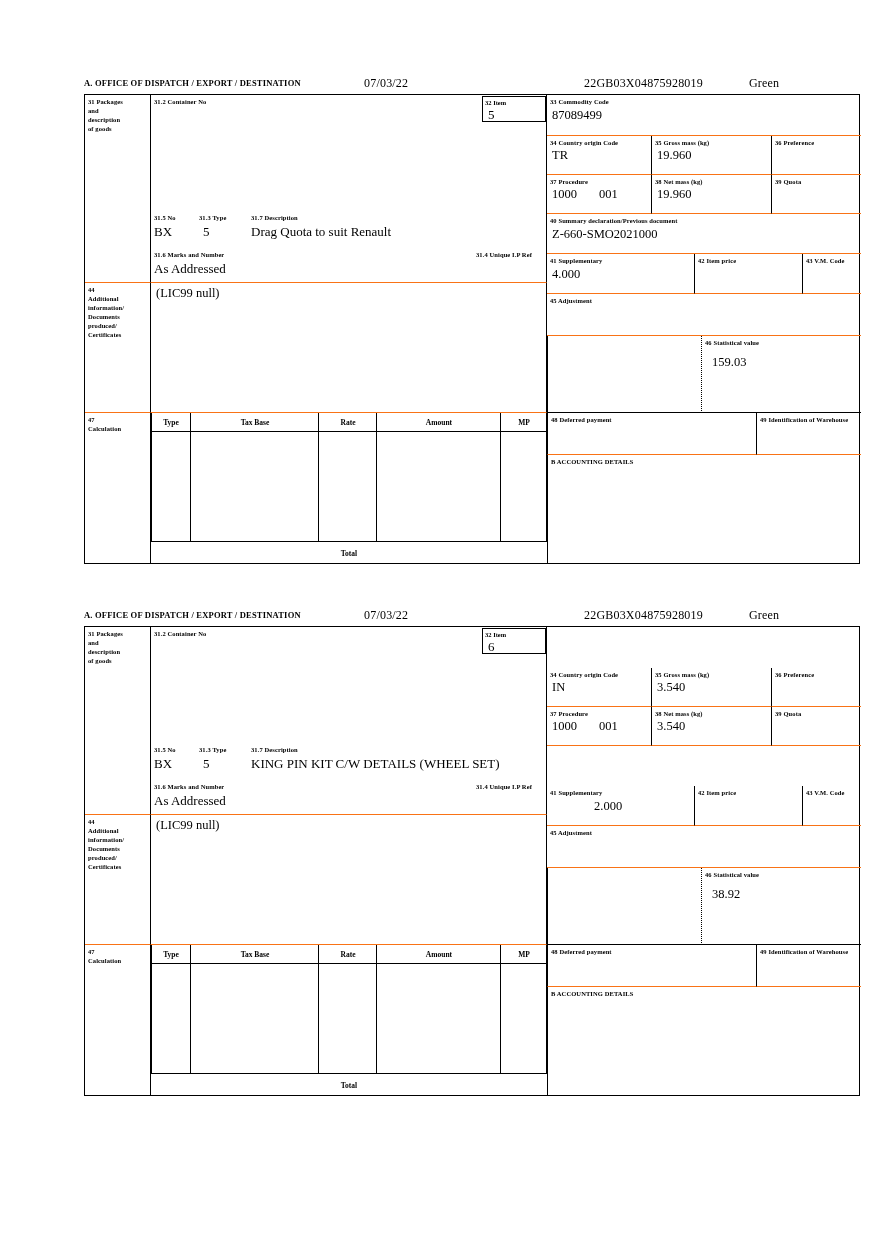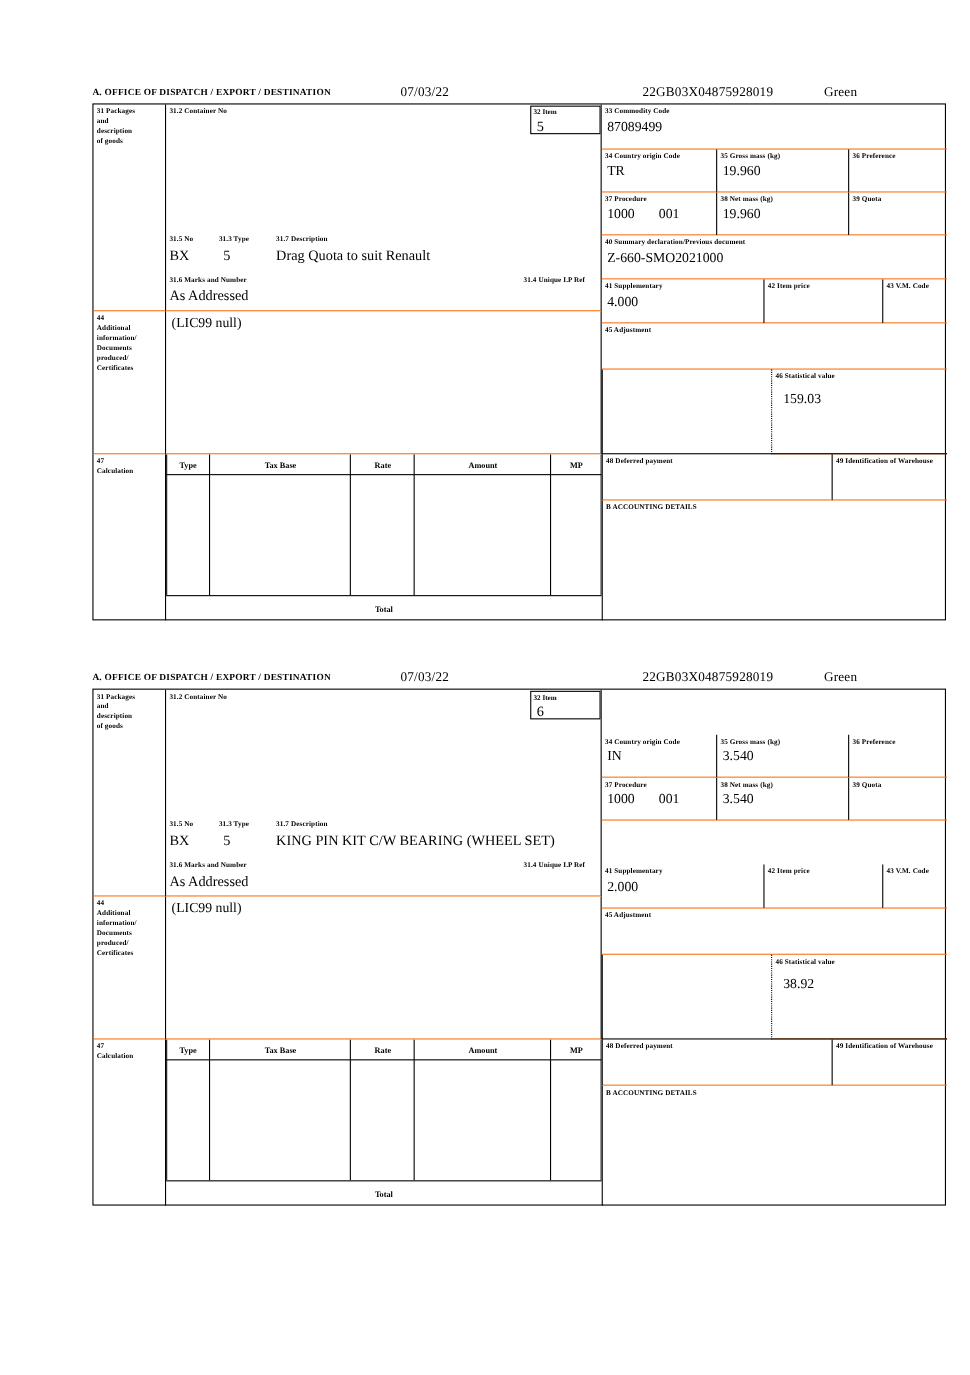--- a/index.html
+++ b/index.html
@@ -373,21 +373,21 @@
       <div class="cell c31b br bb">
         <div class="lab">31.2 Container No</div>
 
         <div class="cell c315" style="left:0; top:118px; width:396px;">
           <div class="row315">
             <span class="l1 lab-inline">31.5 No</span>
             <span class="l2 lab-inline">31.3 Type</span>
             <span class="l3 lab-inline">31.7 Description</span>
             <span class="v1">BX</span>
             <span class="v2">5</span>
-            <span class="v3">KING PIN KIT C/W BEARING (WHEEL SET)</span>
+            <span class="v3">KING PIN KIT C/W DETAILS (WHEEL SET)</span>
           </div>
         </div>
 
         <div class="cell c316 row316" style="left:0; top:155px; width:396px;">
           <span class="l1 lab-inline">31.6 Marks and Number</span>
           <span class="l2 lab-inline">31.4 Unique I.P Ref</span>
           <span class="v1">As Addressed</span>
         </div>
       </div>
 
@@ -419,21 +419,21 @@
       <div class="cell c38 br bb">
         <div class="lab">38 Net mass (kg)</div>
         <div class="val" style="padding-top:1px;">3.540</div>
       </div>
       <div class="cell c39 bb">
         <div class="lab">39 Quota</div>
         <div class="val"></div>
       </div>
       <div class="cell c41 br bb">
         <div class="lab">41 Supplementary</div>
-        <div class="val" style="padding-top:2px;">2.000</div>
+        <div class="val" style="padding-top:2px;margin-left:42px;">2.000</div>
       </div>
       <div class="cell c42 br bb">
         <div class="lab">42 Item price</div>
         <div class="val"></div>
       </div>
       <div class="cell c43 bb">
         <div class="lab">43 V.M. Code</div>
         <div class="val"></div>
       </div>
       <div class="cell c45 bb">

